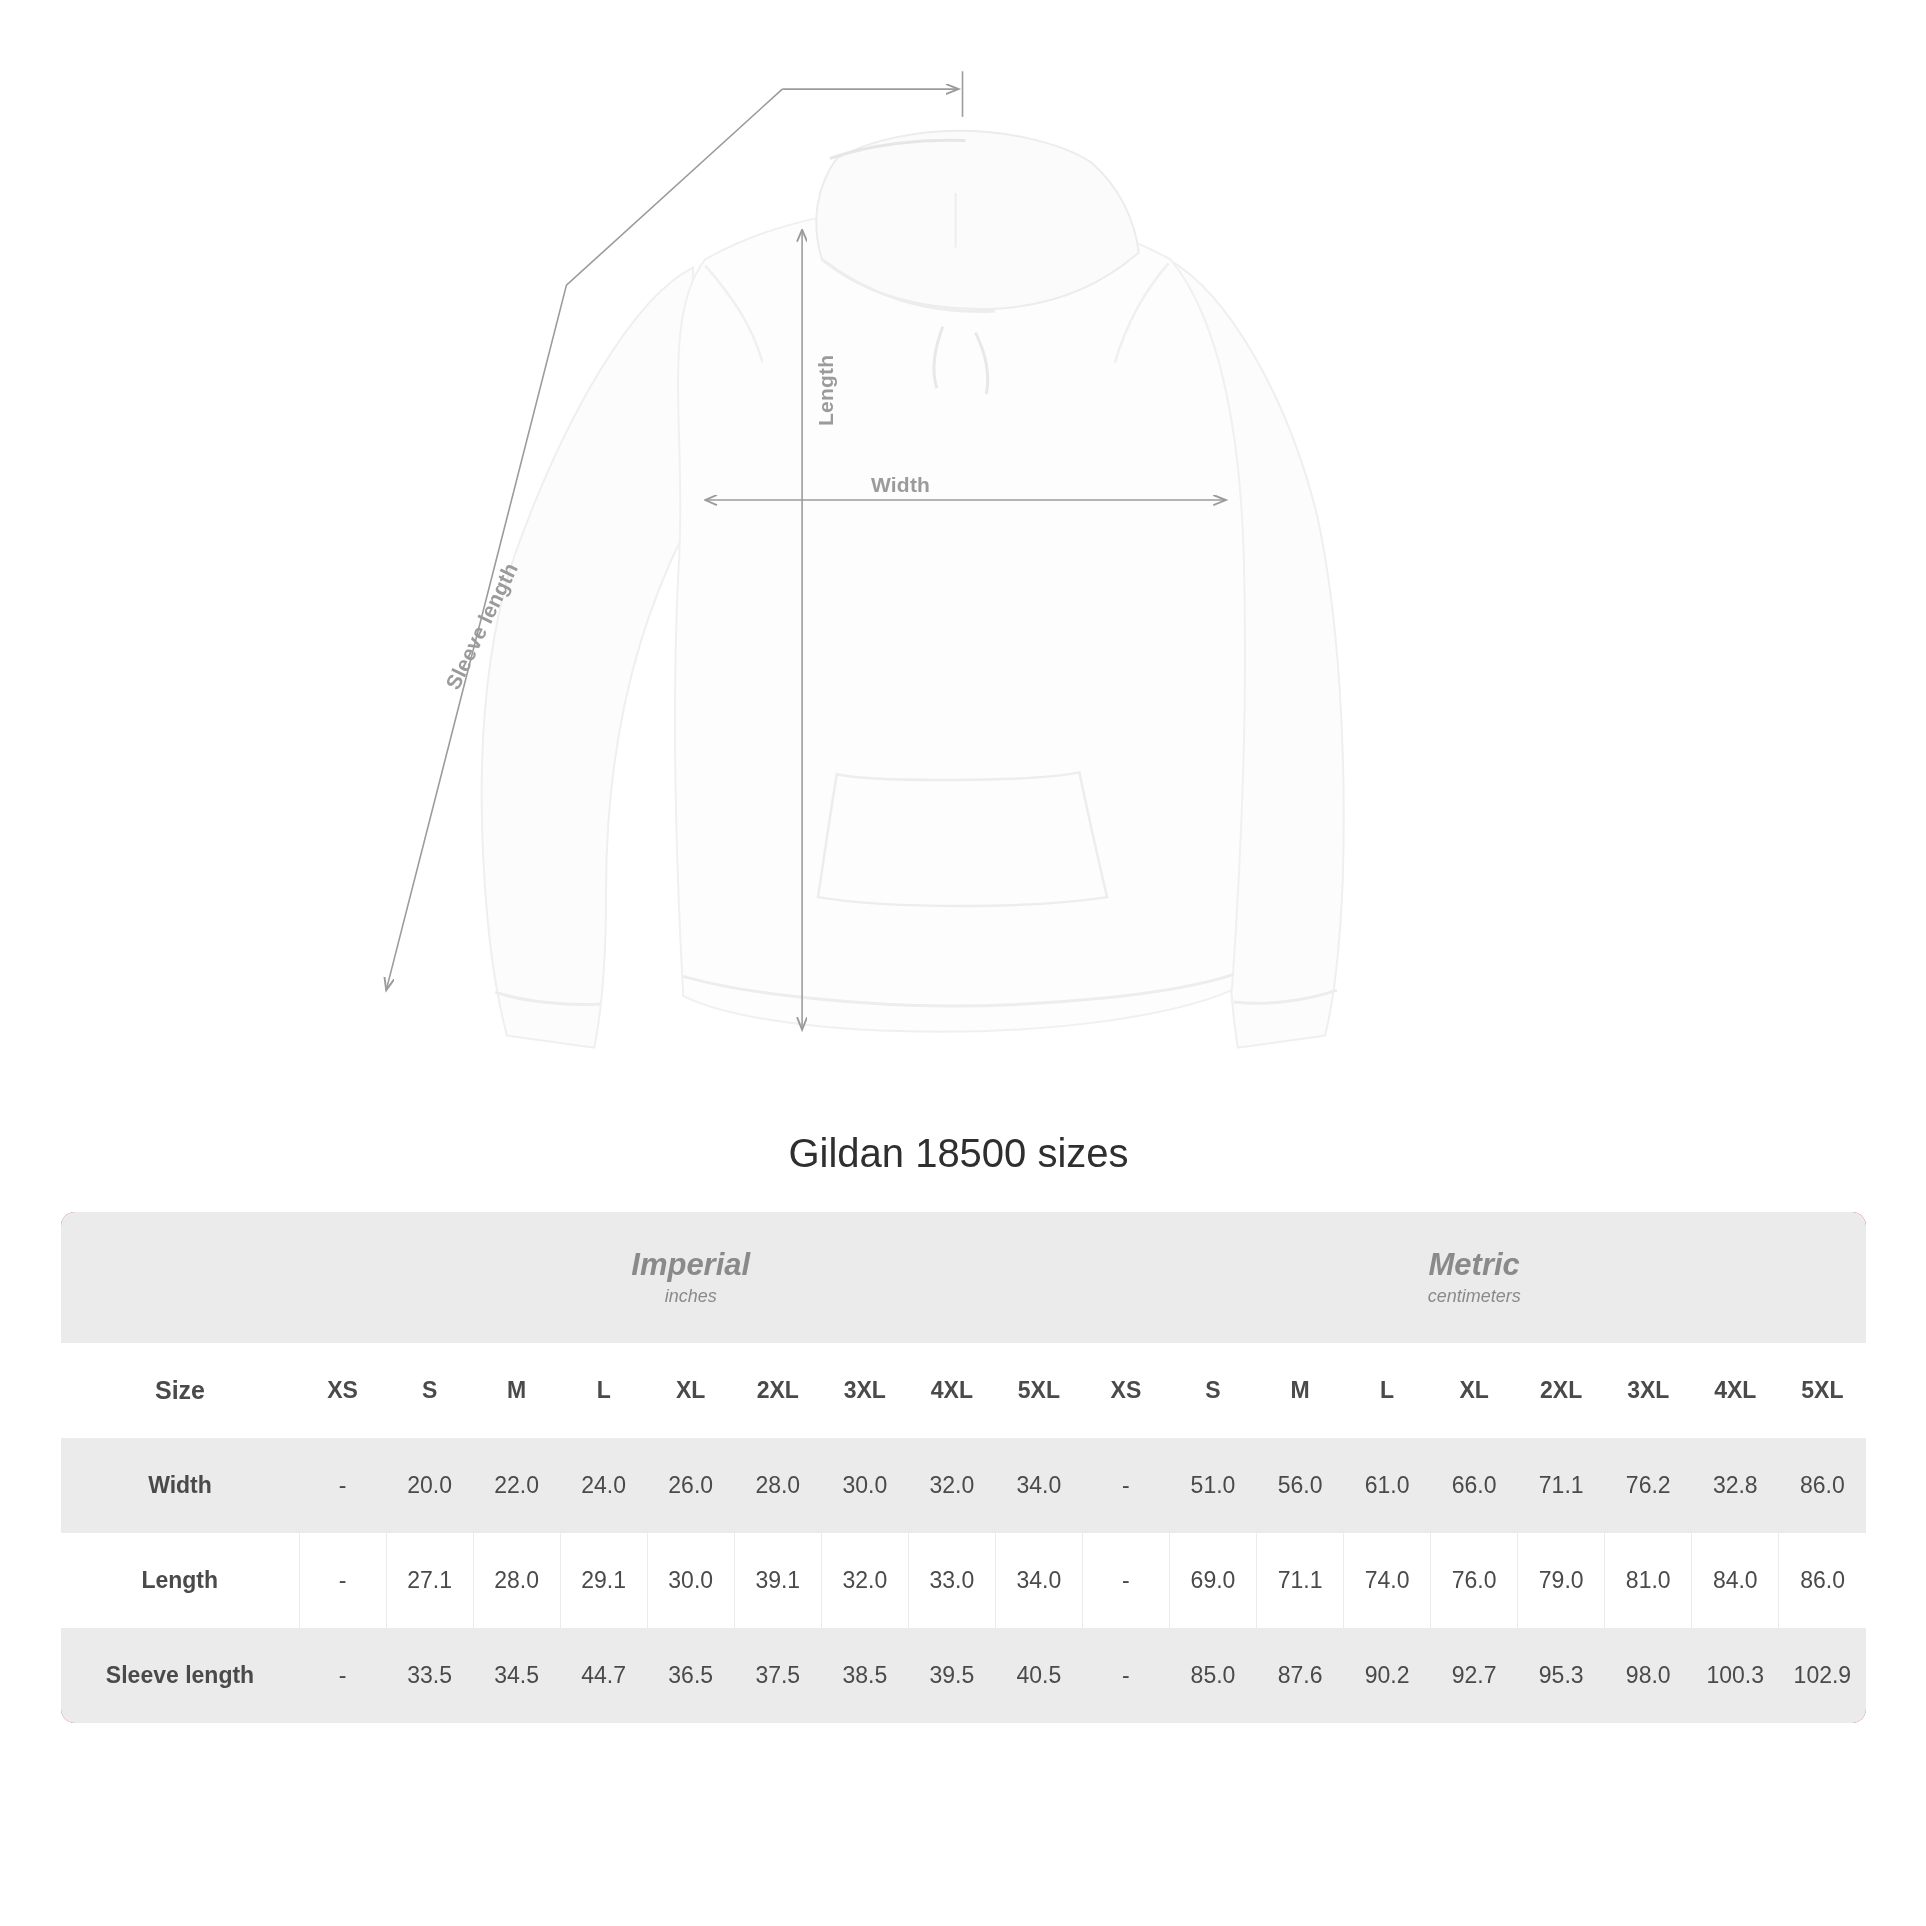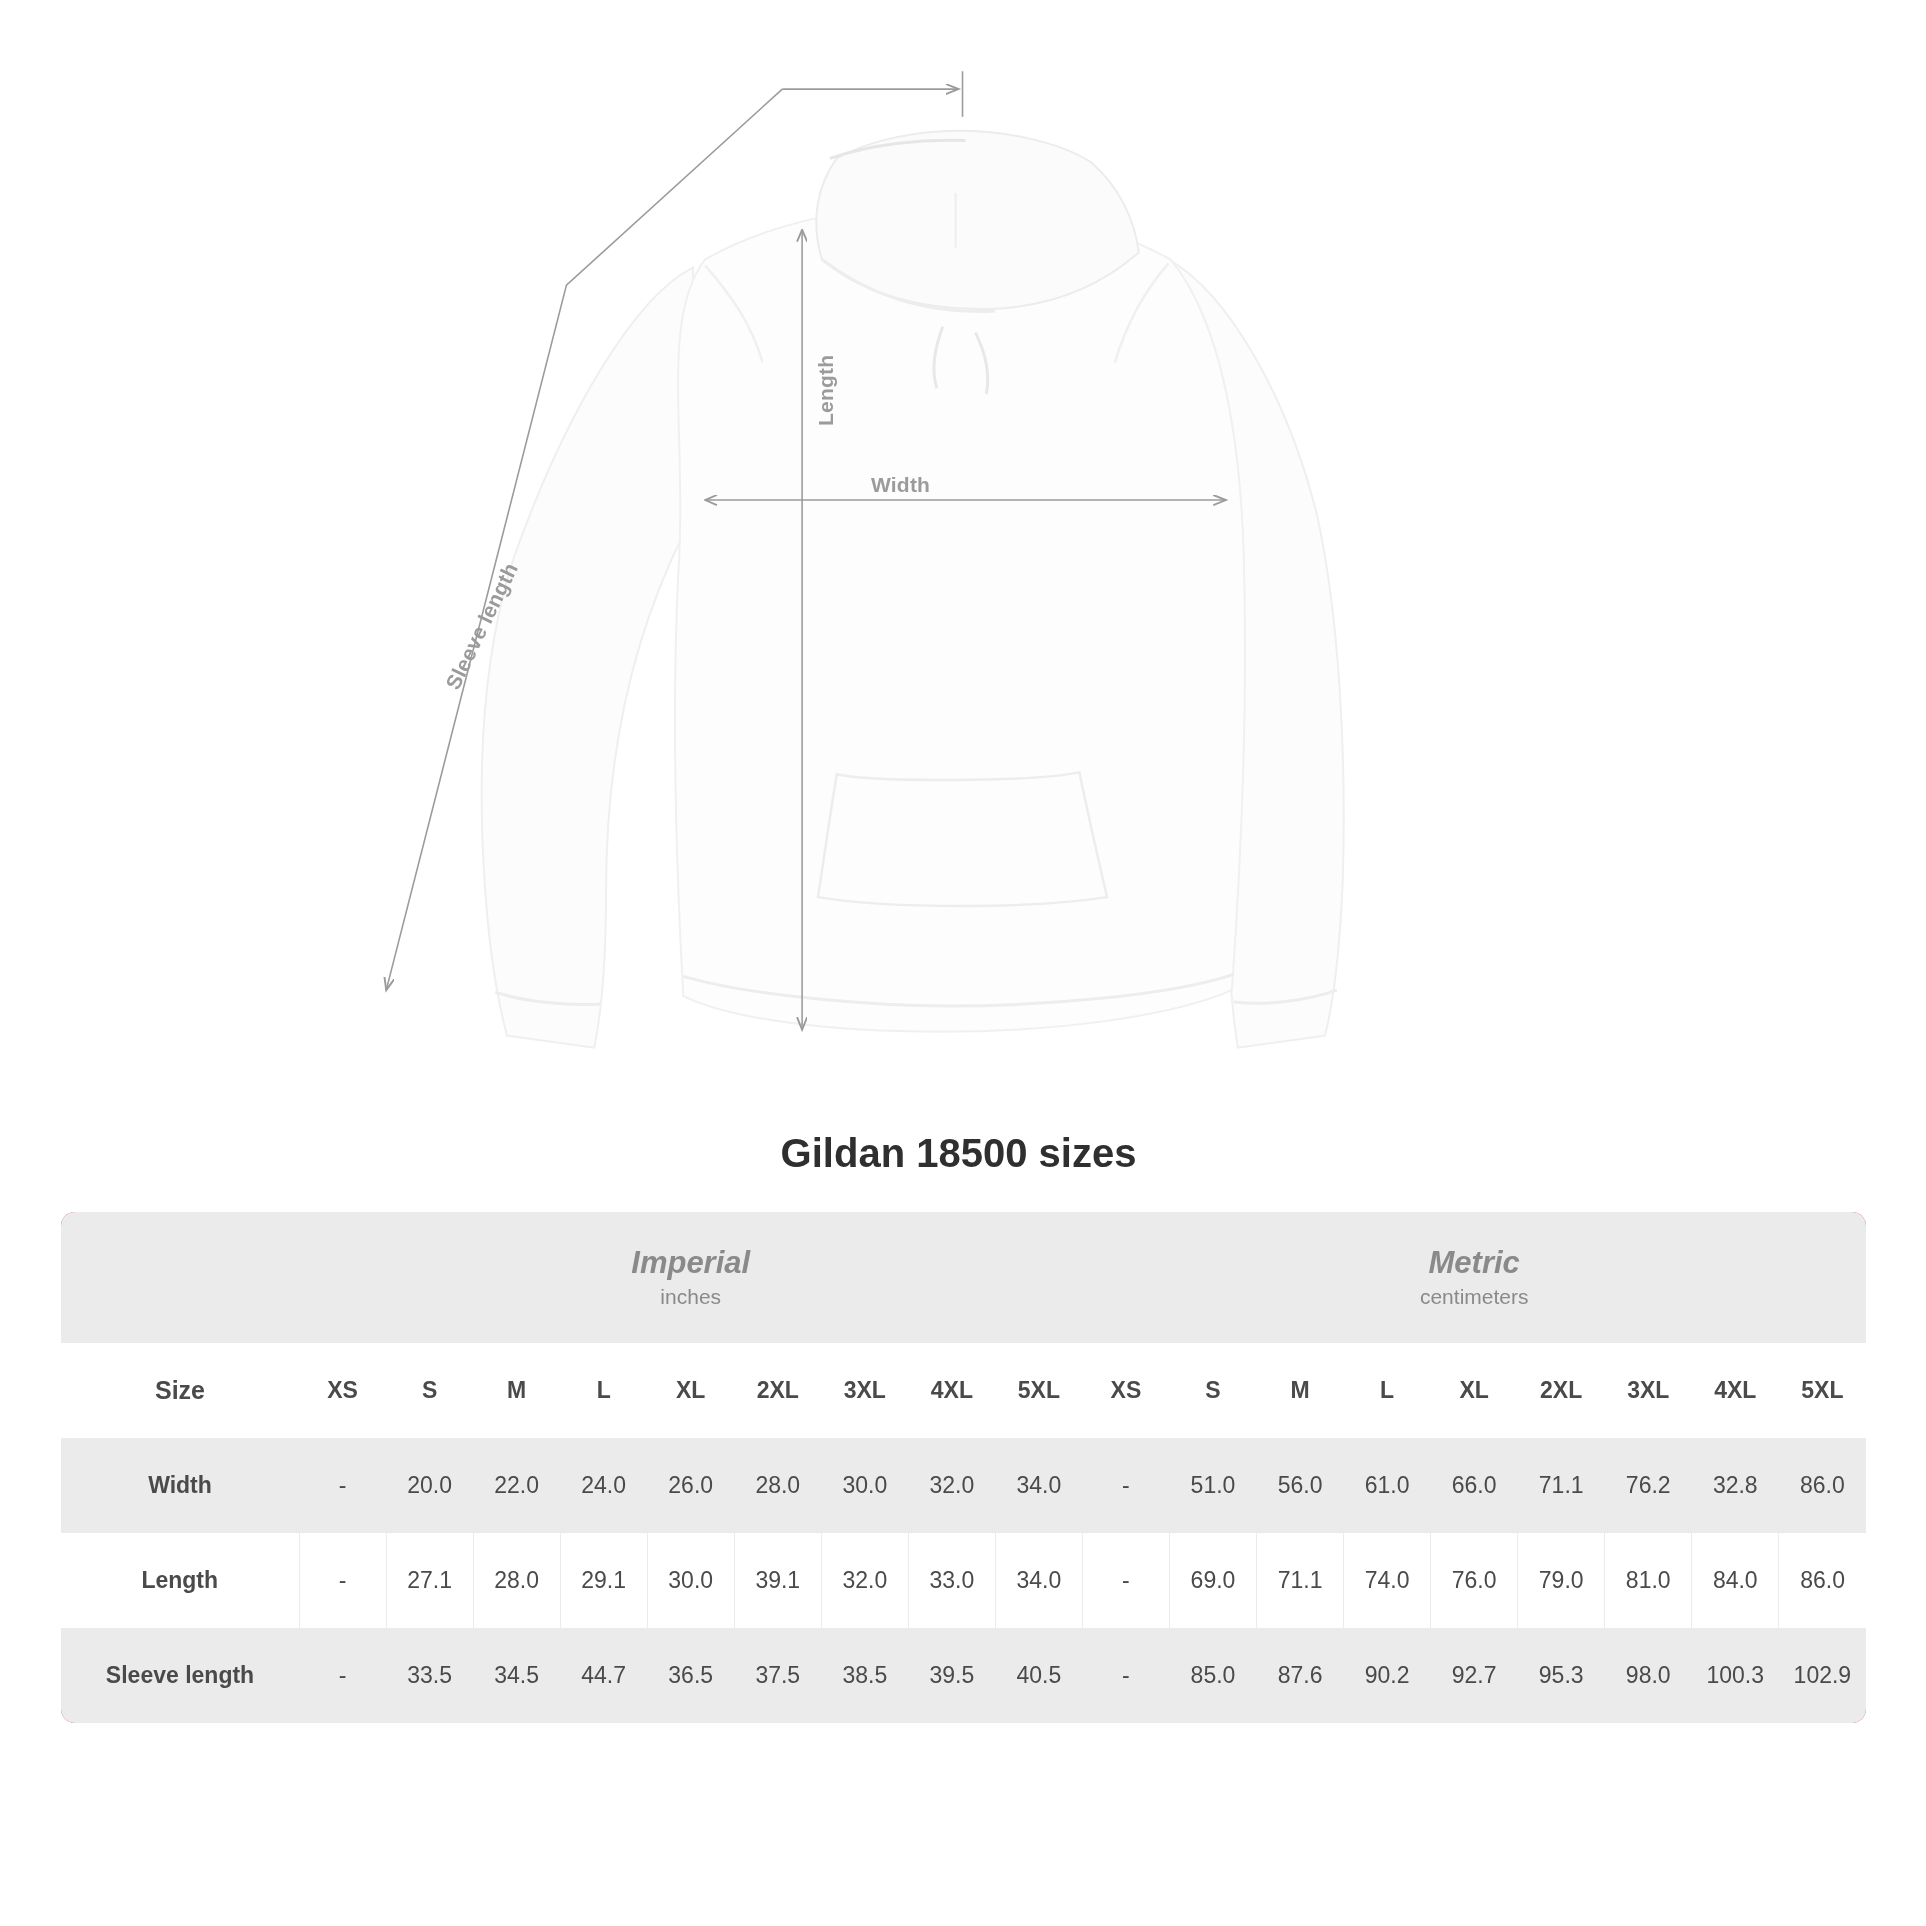--- a/index.html
+++ b/index.html
@@ -49,21 +49,21 @@
   #label-width  { left: 871px; top: 473px; }
   #label-sleeve { left: 441px; top: 683px; }
 
   
   .title-block {
     text-align: center;
     margin-top: 22px;
   }
   .chart-title {
     font-size: 40px;
-    font-weight: bold;
+    font-weight: normal;
     color: #2f2f2f;
     margin: 0 10px 14px 0;
   }
   .chart-note {
     font-size: 21px;
     font-style: italic;
     color: #6d6d6d;
     margin: 0;
   }
 
@@ -93,21 +93,22 @@
   }
   .unit-row td.corner { background: #ebebeb; }
   .unit-main {
     font-size: 31px;
     font-style: italic;
     font-weight: bold;
     color: #8a8a8a;
     line-height: 1.25;
   }
   .unit-sub {
-    font-size: 21px;
+    font-size: 18px;
+    font-style: italic;
     color: #8a8a8a;
     line-height: 1.3;
   }
   .hdr-row td {
     height: 95px;
     background: #ffffff;
     font-size: 25px;
     font-weight: bold;
     color: #5a5a5a;
     margin-top: 10px;

